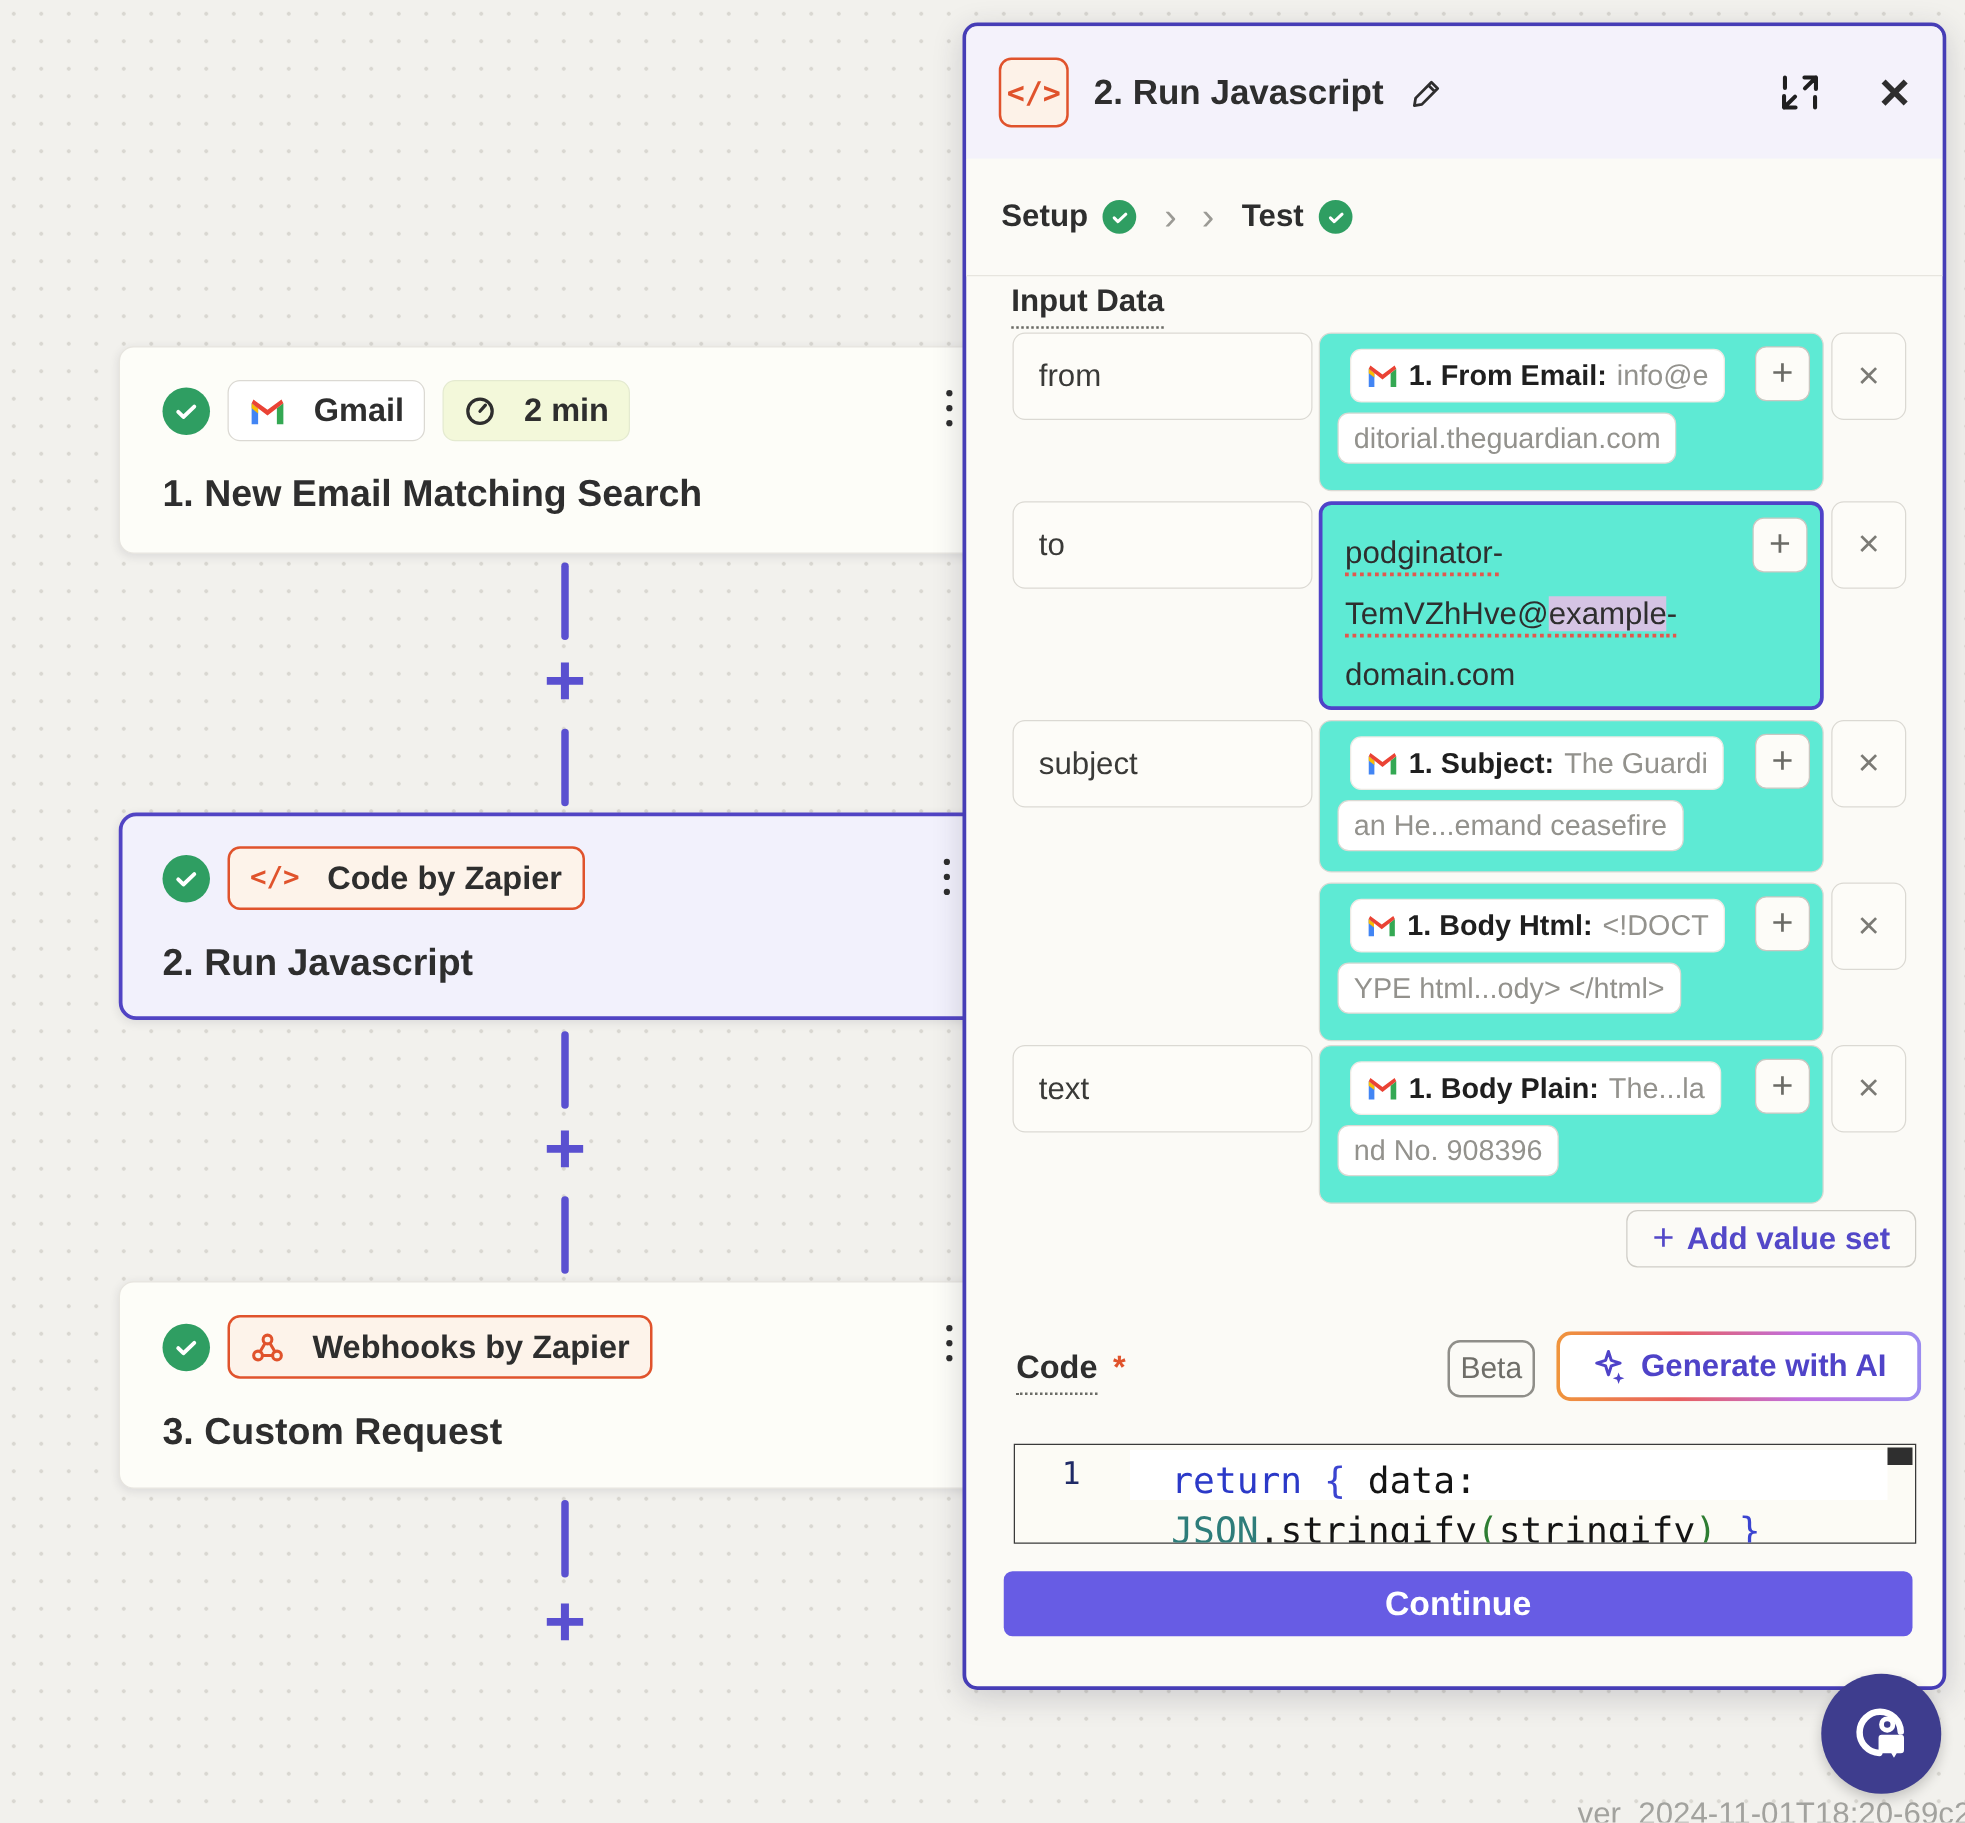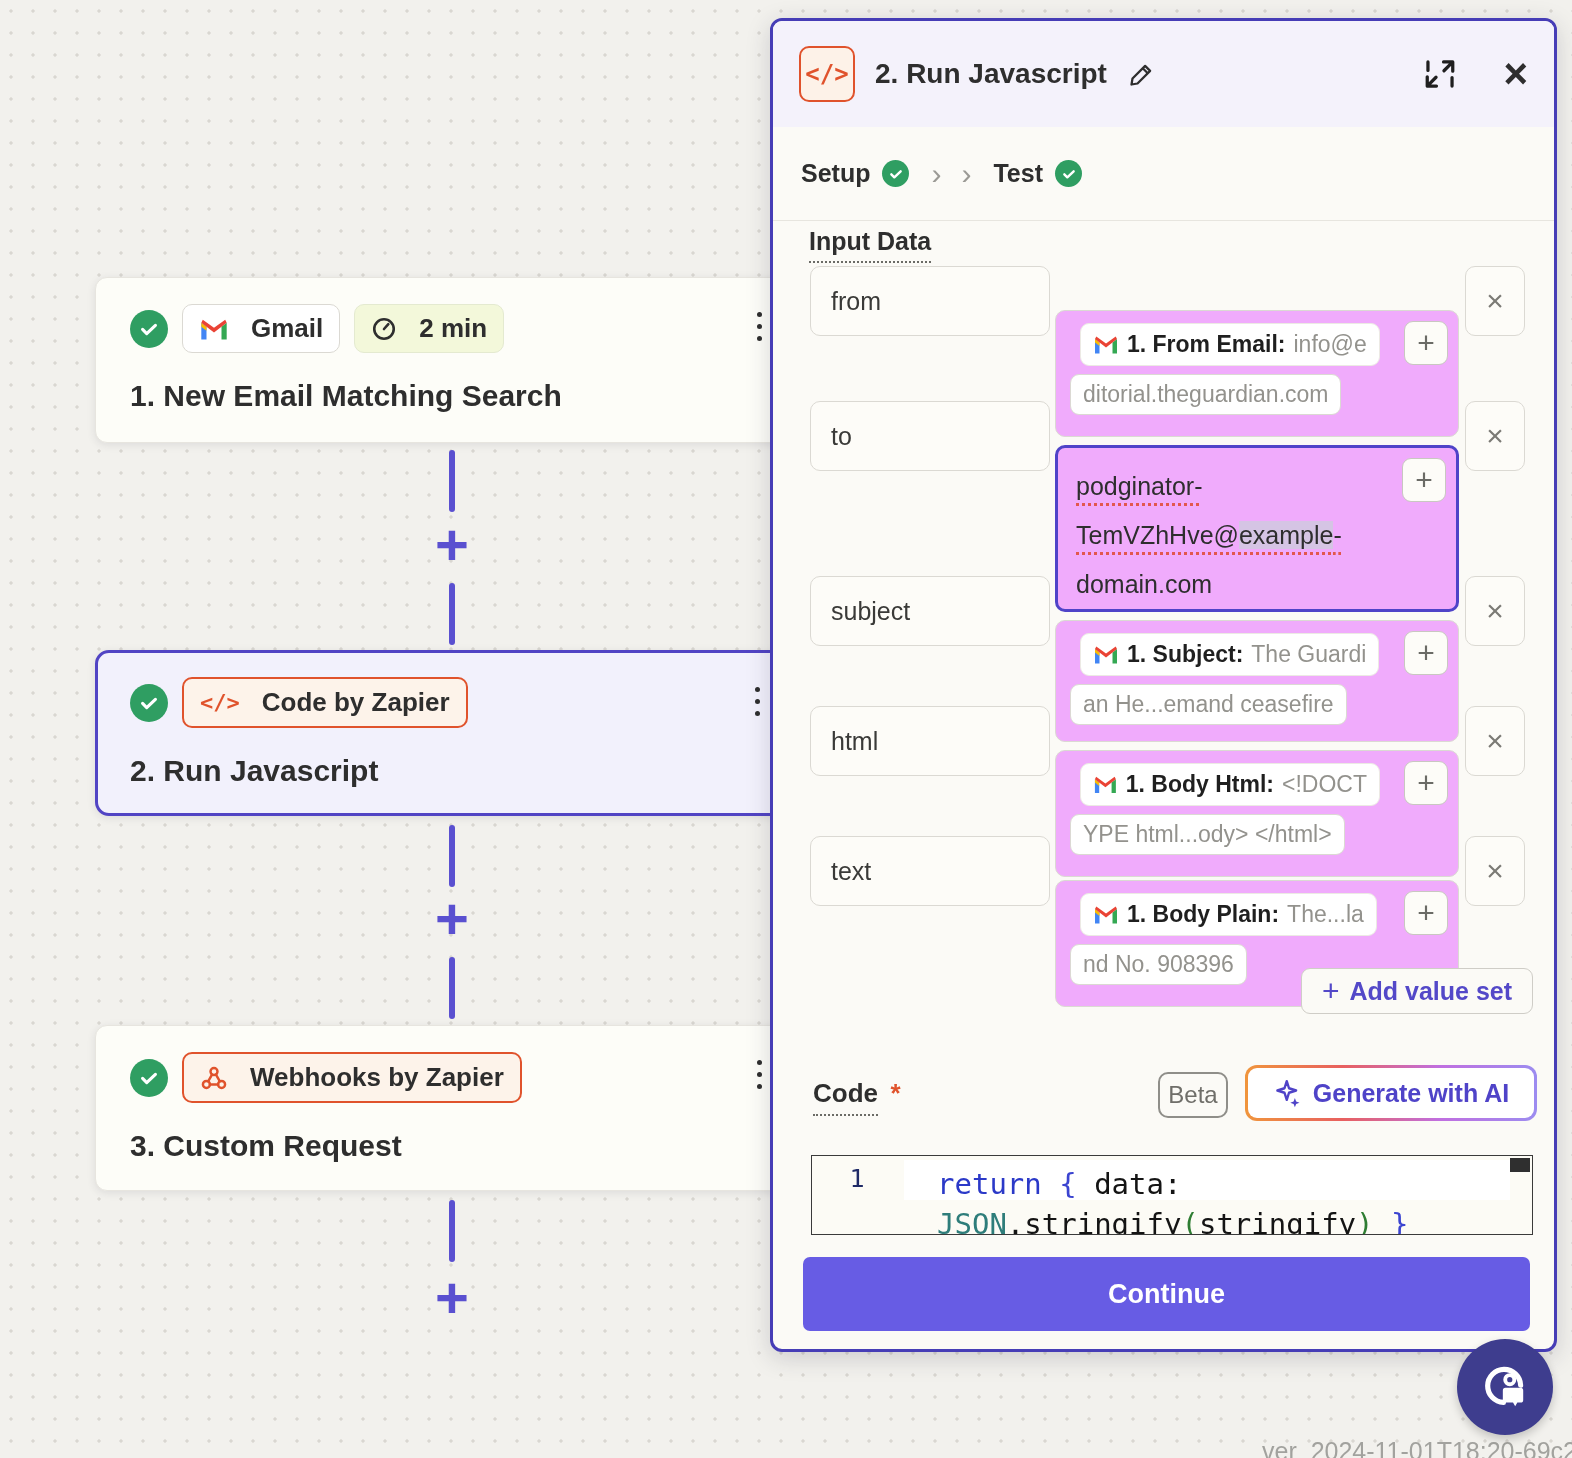--- a/index.html
+++ b/index.html
@@ -74,23 +74,22 @@
   .tab-check { width:27px; height:27px; border-radius:50%; background:#2f9e62; display:flex; align-items:center; justify-content:center; flex:none; }
   .tab-sep { align-self:center; font-size:30px; color:#9b9a95; font-weight:normal; }
   .dotted-label { display:inline-block; font-size:25px; font-weight:bold; border-bottom:2px dotted #6b6b66; padding-bottom:5px; }
   .keybox {
     position:absolute; left:37px; width:240px; height:70px;
     border:1.5px solid #dbd9d3; border-radius:10px; background:#fdfcf8;
     font-size:25px; color:#3a3a38; display:flex; align-items:center; padding:0 20px;
   }
   .valuebox {
     position:absolute; left:282px; width:404px;
-    border:1.5px solid #dbd9d3; border-radius:10px; background:#f0abfc;
+    border:1.5px solid #dbd9d3; border-radius:10px; background:#5eead4;
     padding:12px 14px;
-    margin-top:44px;
   }
   .valuebox.focused { border:3px solid #4f43c8; padding:14px 18px; }
   .xbtn {
     position:absolute; left:692px; width:60px; height:70px;
     border:1.5px solid #dbd9d3; border-radius:10px; background:#fdfcf8;
     font-size:30px; color:#7b7a75; display:flex; align-items:center; justify-content:center; cursor:pointer;
   }
   .plusbtn {
     position:absolute; right:10px; top:10px; width:44px; height:44px;
     border:1.5px solid #c9c7c1; border-radius:9px; background:#fdfcf8;
@@ -135,21 +134,21 @@
   }
   .codeline1-bg { position:absolute; left:92px; top:4px; right:22px; height:40px; background:#fff; }
   .gutter { position:absolute; left:0; top:8px; width:90px; text-align:center;
     font-family:"DejaVu Sans Mono", monospace; font-size:25px; color:#1f2a66; }
   .codetext { position:absolute; left:125px; top:8px; right:30px;
     font-family:"DejaVu Sans Mono", monospace; font-size:29px; line-height:40px; white-space:pre-wrap; }
   .tk-kw { color:#2b39c8; } .tk-br { color:#3b44d0; } .tk-obj { color:#2e7d7a; }
   .tk-par { color:#2e7d32; } .tk-plain { color:#141414; }
   .scroll-thumb { position:absolute; right:2px; top:2px; width:20px; height:14px; background:#2f2f2f; }
   .continue {
-    position:absolute; left:30px; top:1236px; width:727px; height:74px;
+    position:absolute; left:30px; top:1236px; width:727px; height:52px;
     background:#675ce4; border:none; border-radius:7px;
     color:#fff; font-size:27px; font-weight:bold; cursor:pointer;
   }
   .chatbtn {
     position:absolute; left:1457px; top:1339px; width:96px; height:96px; border-radius:50%;
     background:#3e3d8e; z-index:20; display:flex; align-items:center; justify-content:center;
     border:none; cursor:pointer; box-shadow:0 4px 10px rgba(0,0,0,.2);
   }
   .version { position:absolute; left:1262px; top:1437px; font-size:25px; color:#a2a29e; z-index:5; white-space:nowrap; }
 </style>
@@ -330,21 +329,20 @@
       </svg>
       <b>1. Subject:</b>
         <span class="val">The Guardi</span>
     </span>
     <br>
     <span class="pill2">an He...emand ceasefire</span>
     <span class="plusbtn">+</span>
   </div>
   <button class="xbtn" style="top:555px;">×</button>
 
-  <div class="keybox" style="top:685px;">html</div>
   <div class="valuebox" style="top:685px;height:127px;">
     <span class="pill" style="margin-left:10px;">
       <svg width="26" height="21" viewBox="0 0 52 40">
         <path fill="#4285f4" d="M4 38h9V16l-9-7z"></path>
           <path fill="#34a853" d="M39 38h9V9l-9 7z"></path>
         <path fill="#fbbc04" d="M4 9l9 7v7l-9-7z"></path>
           <path fill="#ea4335" d="M4 9l2.6-5.2L26 18 45.4 3.8 48 9 26 26z"></path>
       </svg>
       <b>1. Body Html:</b>
         <span class="val">&lt;!DOCT</span>

